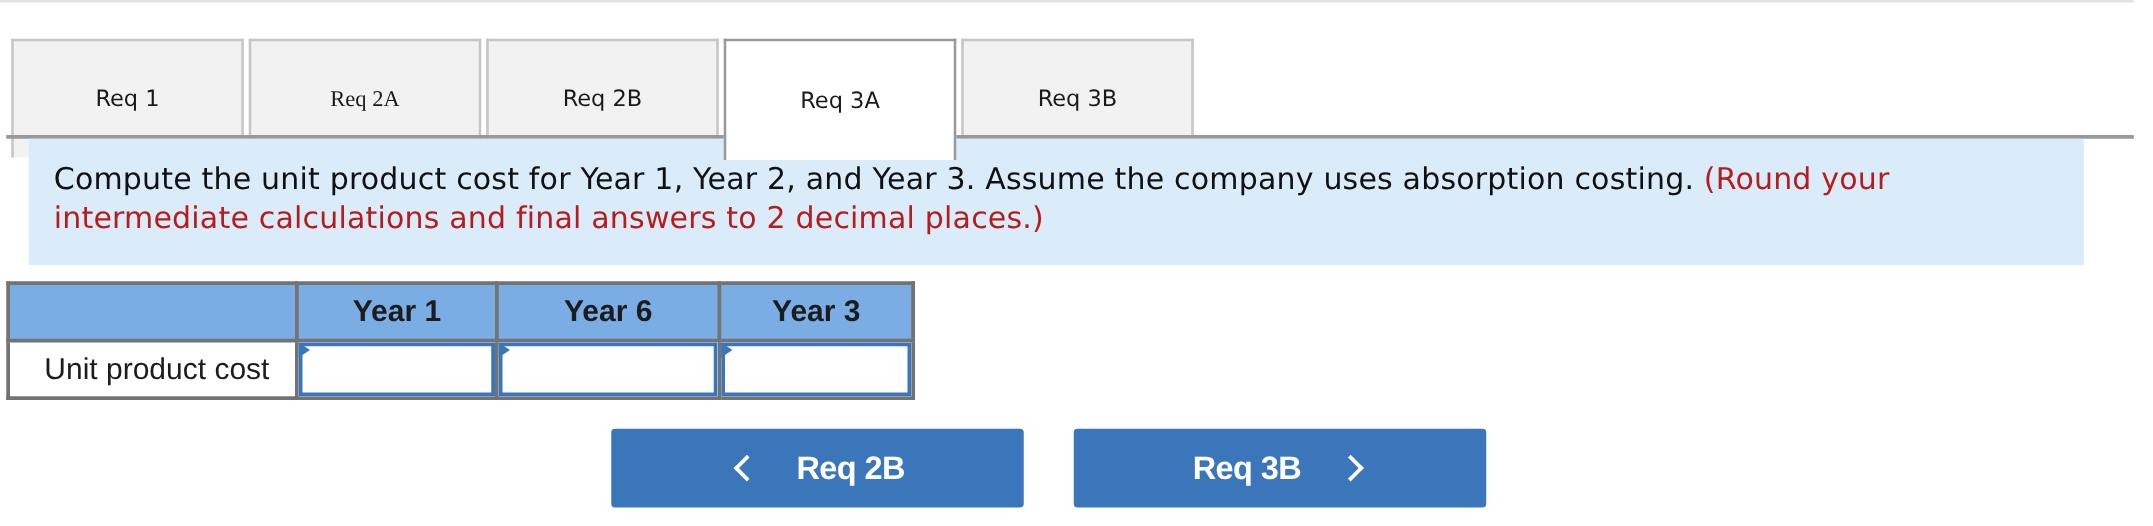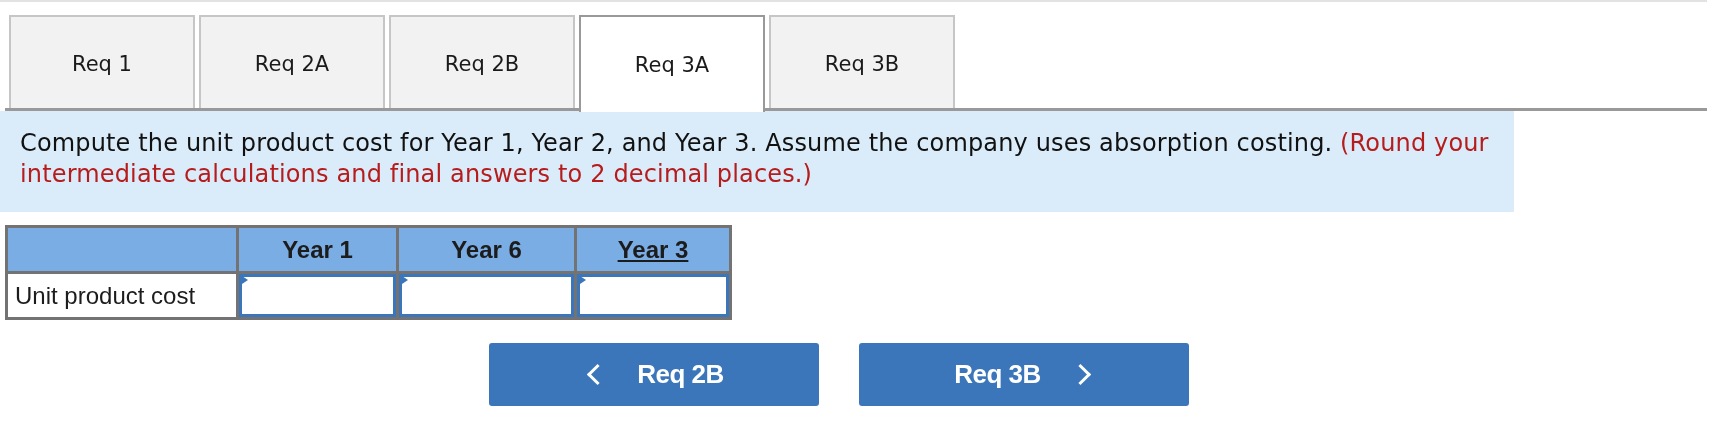--- a/index.html
+++ b/index.html
@@ -1,46 +1,46 @@
 <!DOCTYPE html>
 <html><head>
   <meta charset="utf-8">
   <style>
     html, body { margin: 0; padding: 0; background: #ffffff; }
     body { width: 1722px; height: 421px; position: relative; overflow: hidden; font-family: "DejaVu Sans", sans-serif; }
     .top-line { position: absolute; left: 0; top: 0; width: 1707px; height: 2px; background: #e2e2e2; }
     .tabs { position: absolute; left: 9px; top: 15px; height: 95px; }
     .tab {
-      position: absolute; top: 0; width: 186px; height: 95px; box-sizing: border-box;
+      position: absolute; top: 16px; width: 186px; height: 95px; box-sizing: border-box;
       background: #f2f2f2; border: 2px solid #c6c6c6; border-bottom: none;
       display: flex; align-items: center; justify-content: center;
-      font-size: 21px; color: #1a1a1a; cursor: pointer;
+      font-size: 18px; color: #1a1a1a; cursor: pointer;
     }
     .tab.active { background: #ffffff; border-color: #999999; height: 97px; z-index: 2; }
     .tab-underline { position: absolute; left: 5px; top: 108px; width: 1702px; height: 3px; background: #999999; }
     .prompt {
-      position: absolute; left: 0; top: 111px; width: 1514px; height: 101px; box-sizing: border-box;
+      position: absolute; left: 23px; top: 111px; width: 1644px; height: 101px; box-sizing: border-box;
       background: #daecf9; padding: 17px 20px 0 20px;
       font-size: 24px; line-height: 31px; color: #111111; letter-spacing: 0.15px;
     }
     .prompt .note { color: #b71c1c; }
     table.grid {
       position: absolute; left: 5px; top: 225px; border-collapse: collapse; padding-left: 32px;
     }
     table.grid th, table.grid td { border: 3px solid #737373; padding: 0; }
     table.grid th {
       background: #7aade4; height: 43px; font-family: "Liberation Sans", sans-serif;
       font-weight: bold; font-size: 24px; color: #1c1c1c; text-align: center;
     }
     .col-label { width: 228px; }
     .col-year1 { width: 157px; }
     .col-year2 { width: 175px; }
-    .col-year3 { width: 152px; text-decoration: underline; }
+    .col-year3 { width: 152px; }
     table.grid td.row-label {
-      height: 43px; background: #ffffff; text-align: left; padding-left: 7px;
+      height: 43px; background: #ffffff; text-align: center; padding-left: 7px;
       font-family: "Liberation Sans", sans-serif; font-size: 24px; color: #1c1c1c;
     }
     td.input-cell { position: relative; background: #ffffff; }
     .input-box {
       position: absolute; left: 0; top: 0; right: 0; bottom: 0;
       border: 3px solid #3b76ba; box-sizing: border-box; background: #ffffff;
     }
     .input-box input {
       width: 100%; height: 100%; border: none; outline: none; background: transparent;
       font-family: "Liberation Sans", sans-serif; font-size: 22px; text-align: right; padding: 0 6px; box-sizing: border-box;
@@ -61,21 +61,21 @@
     .prev-btn { left: 489px; }
     .next-btn { left: 859px; }
   </style>
 </head>
 <body>
 
 <div class="top-line"></div>
 
 <div class="tabs">
   <div class="tab" style="left:0px;">Req 1</div>
-  <div class="tab" style="left:190px;">Req 2A</div>
+  <div class="tab" style="left:190px;font-family:Liberation Serif, serif;">Req 2A</div>
   <div class="tab" style="left:380px;">Req 2B</div>
   <div class="tab active" style="left:570px;">Req 3A</div>
   <div class="tab" style="left:760px;">Req 3B</div>
 </div>
 <div class="tab-underline"></div>
 
 <div class="prompt">
   <span>Compute the unit product cost for Year 1, Year 2, and Year 3. Assume the company uses absorption costing.</span>
   <span class="note">(Round your intermediate calculations and final answers to 2 decimal places.)</span>
 </div>

